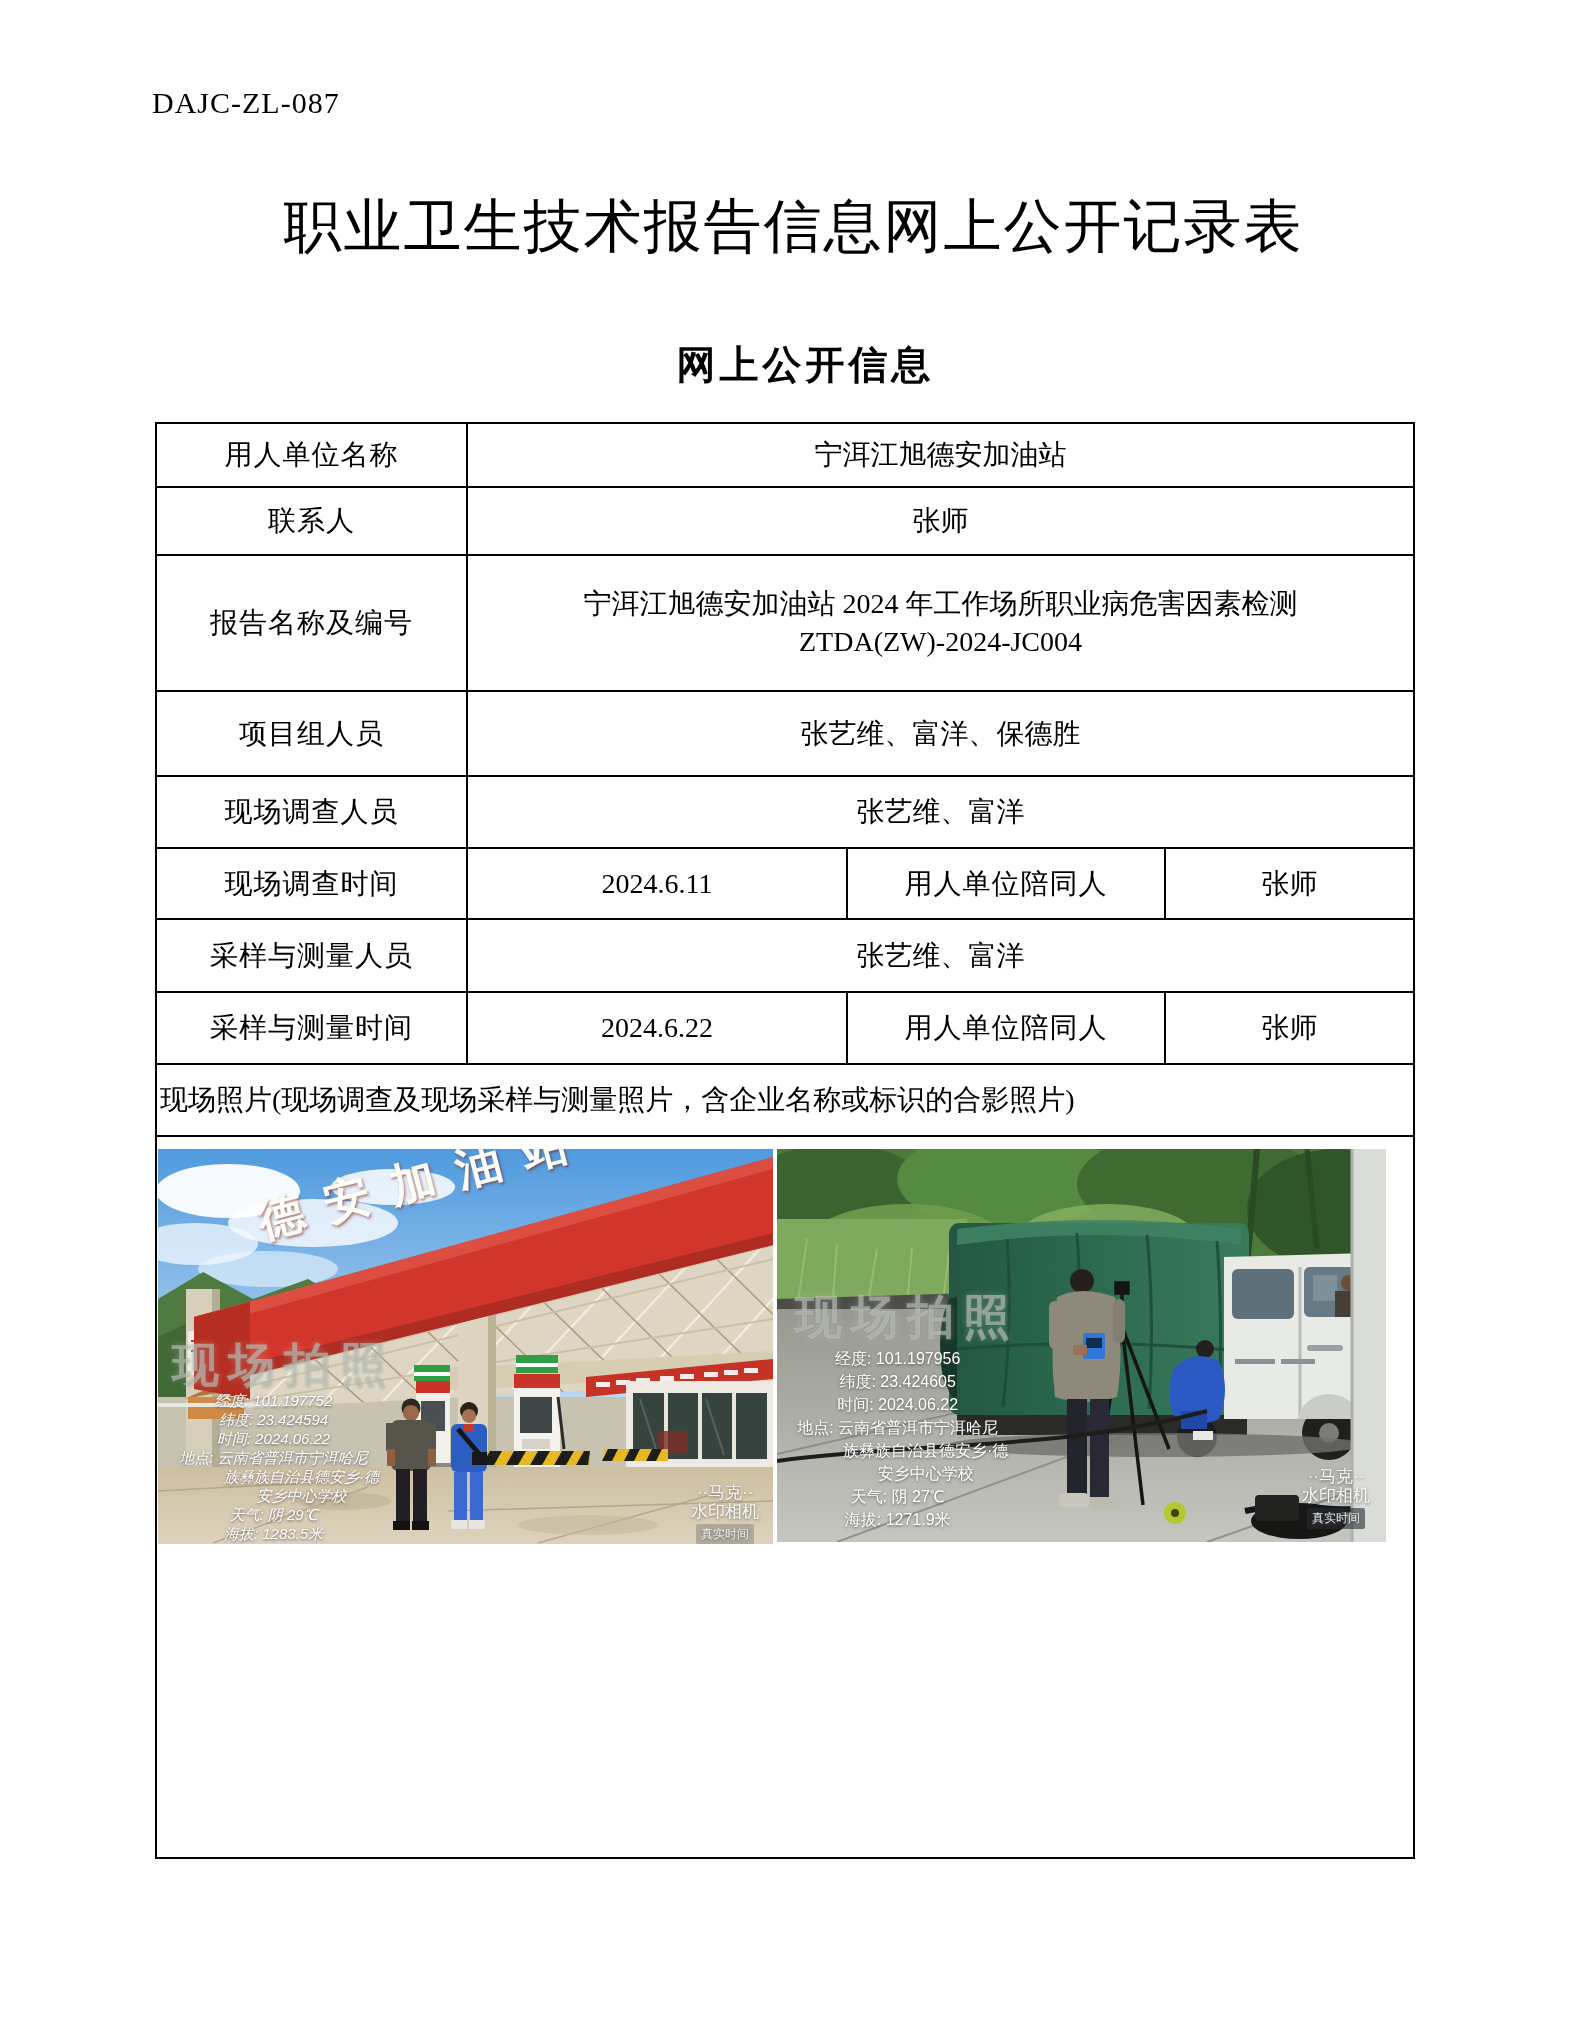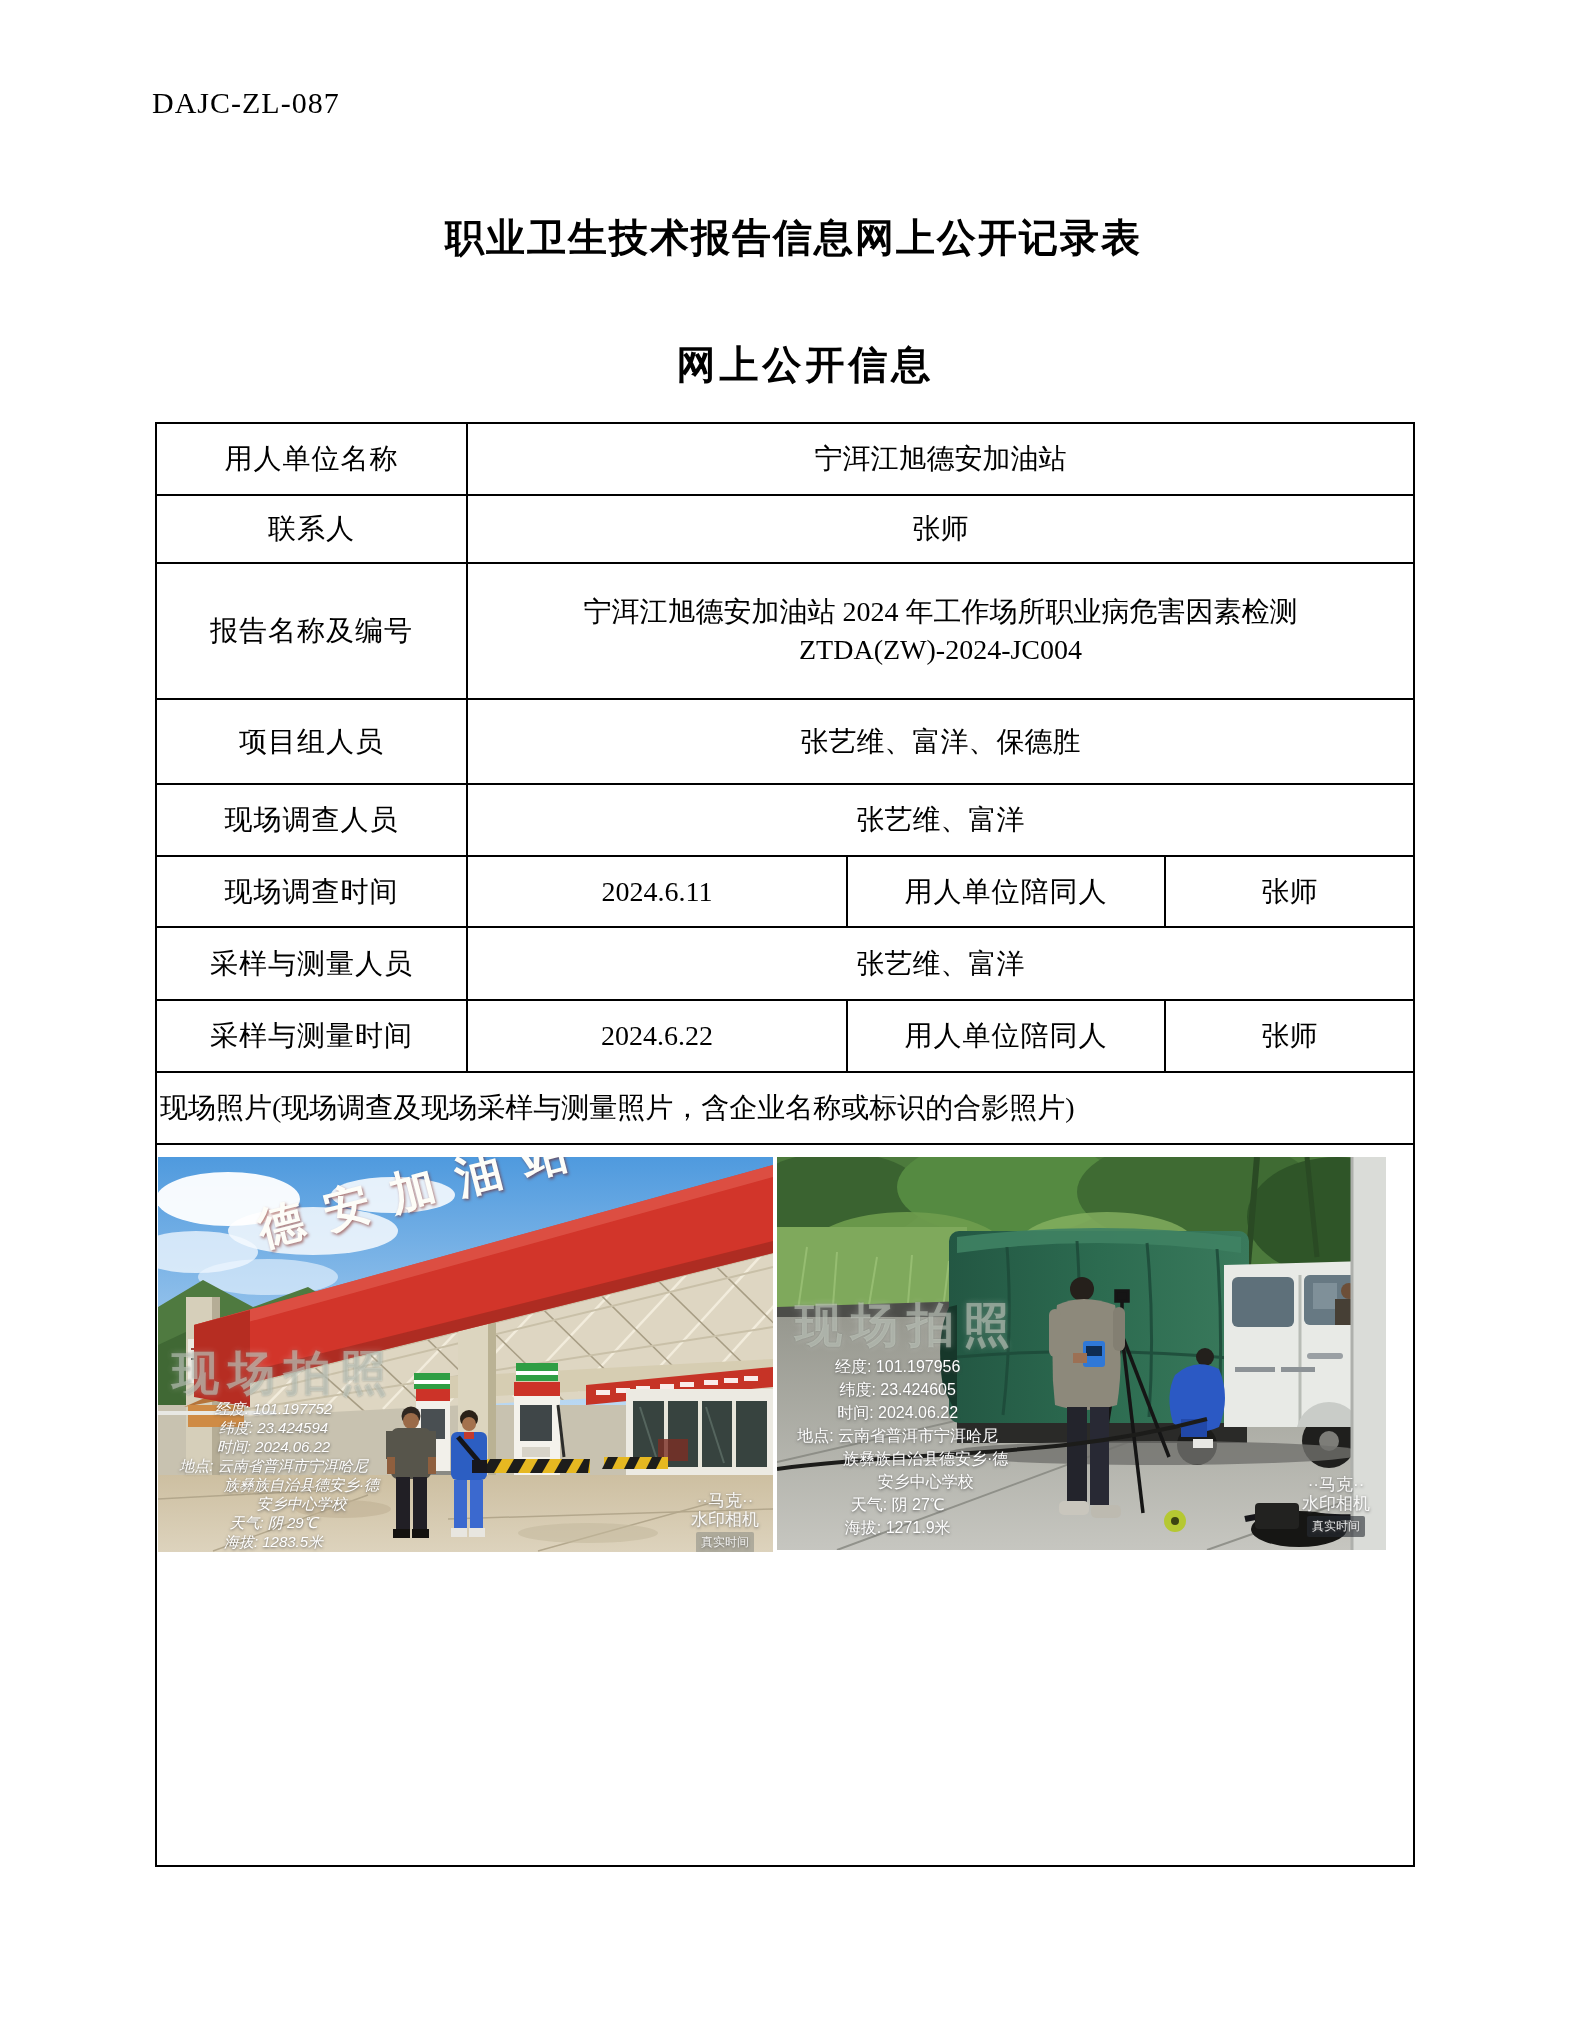--- a/index.html
+++ b/index.html
@@ -1,22 +1,22 @@
 <!DOCTYPE html>
 <html><head>
 <meta charset="utf-8">
 <style>
   html,body{margin:0;padding:0;}
   body{
     width:1587px;height:2024px;position:relative;background:#ffffff;
     font-family:"Liberation Serif", serif;color:#000;overflow:hidden;
   }
   .doc-code{position:absolute;left:152px;top:86px;font-size:30px;letter-spacing:1px;text-align:right;}
-  .title{position:absolute;top:211px;left:0;width:1587px;text-align:center;
-         font-size:39px;font-weight:bold;letter-spacing:2px;}
+  .title{position:absolute;top:188px;left:0;width:1587px;text-align:center;
+         font-size:58px;font-weight:normal;letter-spacing:2px;}
   .subtitle{position:absolute;top:338px;left:12px;width:1587px;text-align:center;
          font-size:39px;font-weight:bold;letter-spacing:4px;}
 
   table.main{position:absolute;left:155px;top:422px;width:1258px;
          border-collapse:collapse;table-layout:fixed;}
   table.main td{border:2px solid #000;font-size:28px;text-align:center;
          vertical-align:middle;padding:0;line-height:1.35;}
   .lbl{letter-spacing:1px;}
   .two-line div{text-align:center;}
   .caption-cell{text-align:left !important;padding:6px 4px 6px 3px !important;font-size:27px;margin-left:34px;}
@@ -61,21 +61,21 @@
 <div class="subtitle">网上公开信息</div>
 
 <table class="main">
   <colgroup>
     <col style="width:311px">
       <col style="width:380px">
       <col style="width:318px">
       <col style="width:249px">
   </colgroup>
   <tbody>
-      <tr style="height:72px">
+      <tr style="height:64px">
     <td class="lbl">用人单位名称</td>
     <td colspan="3">宁洱江旭德安加油站</td>
   </tr>
   <tr style="height:68px">
     <td class="lbl">联系人</td>
     <td colspan="3">张师</td>
   </tr>
   <tr style="height:136px">
     <td class="lbl">报告名称及编号</td>
     <td colspan="3" class="two-line">

